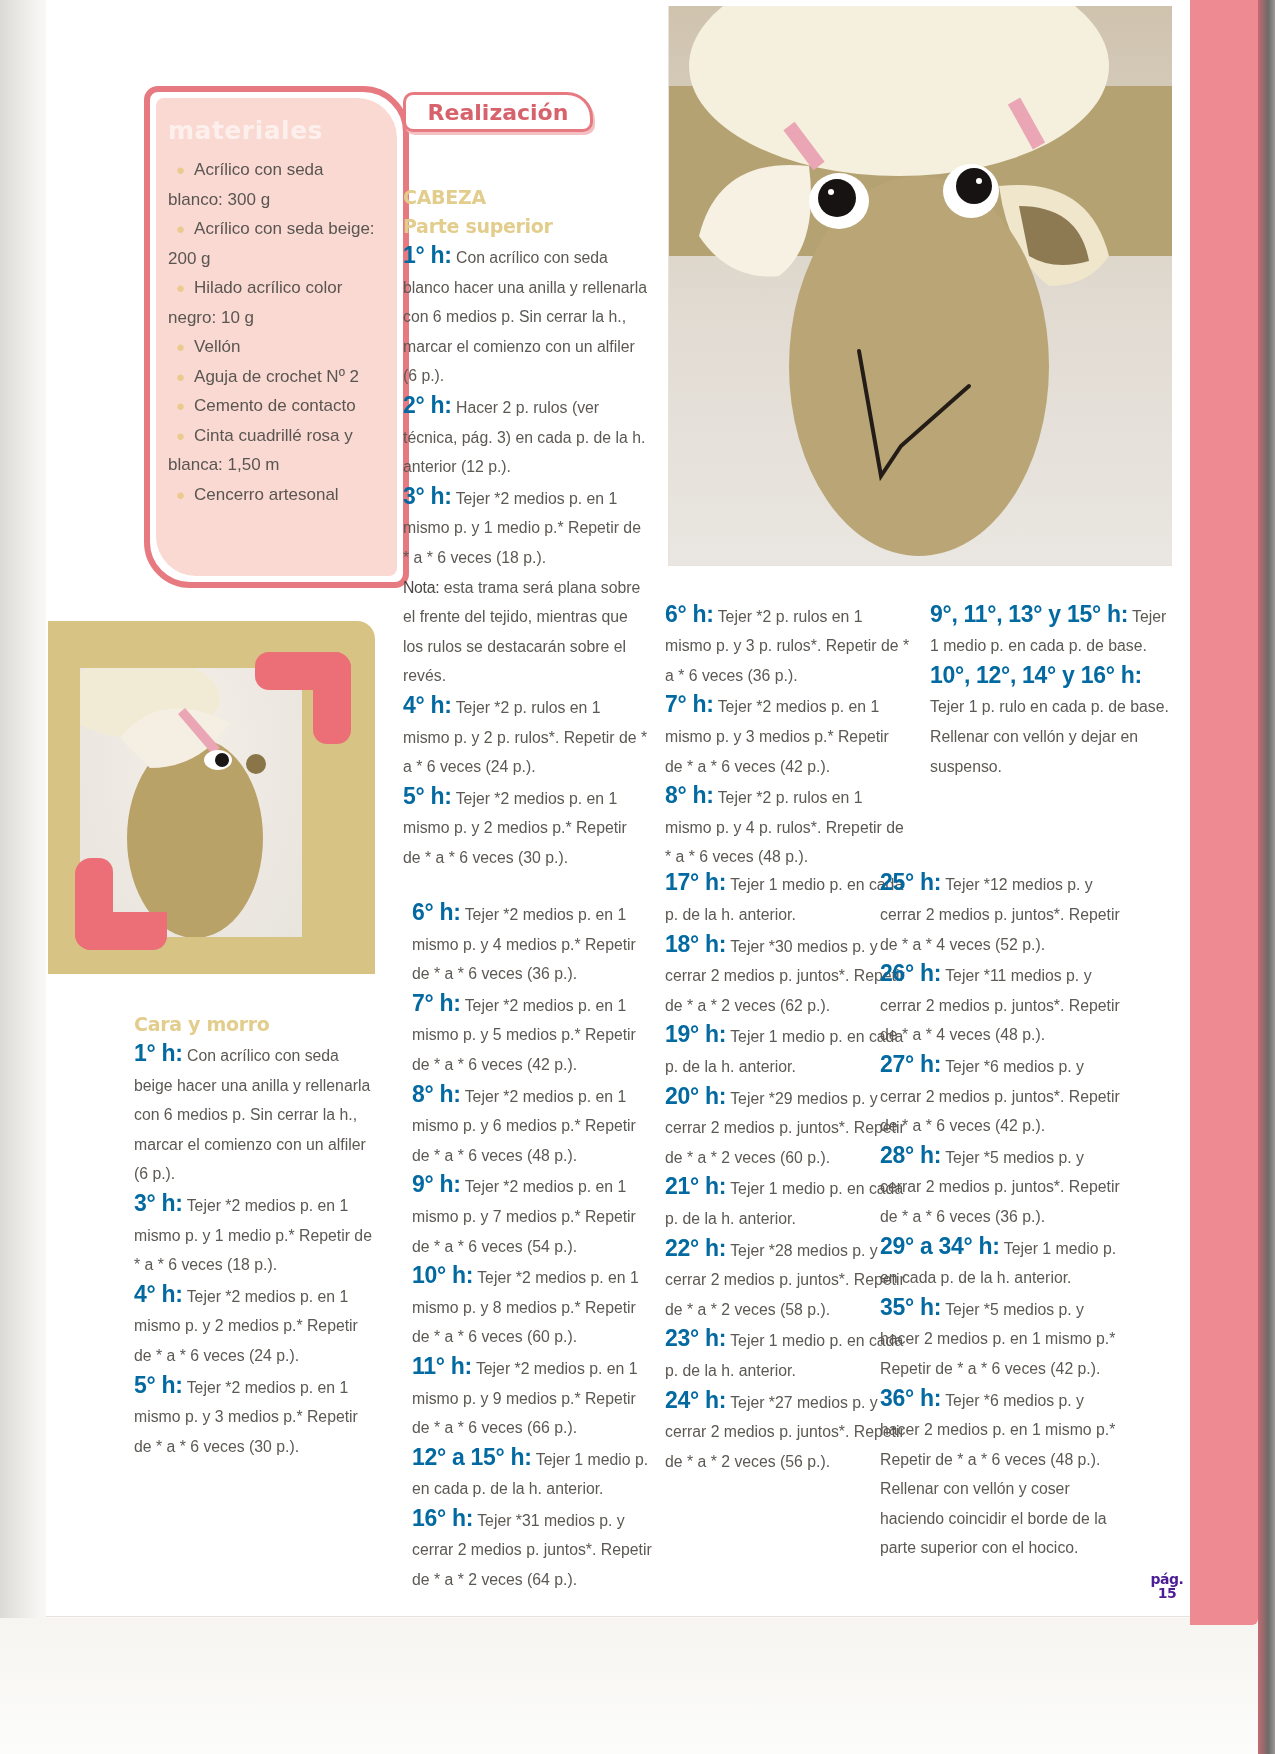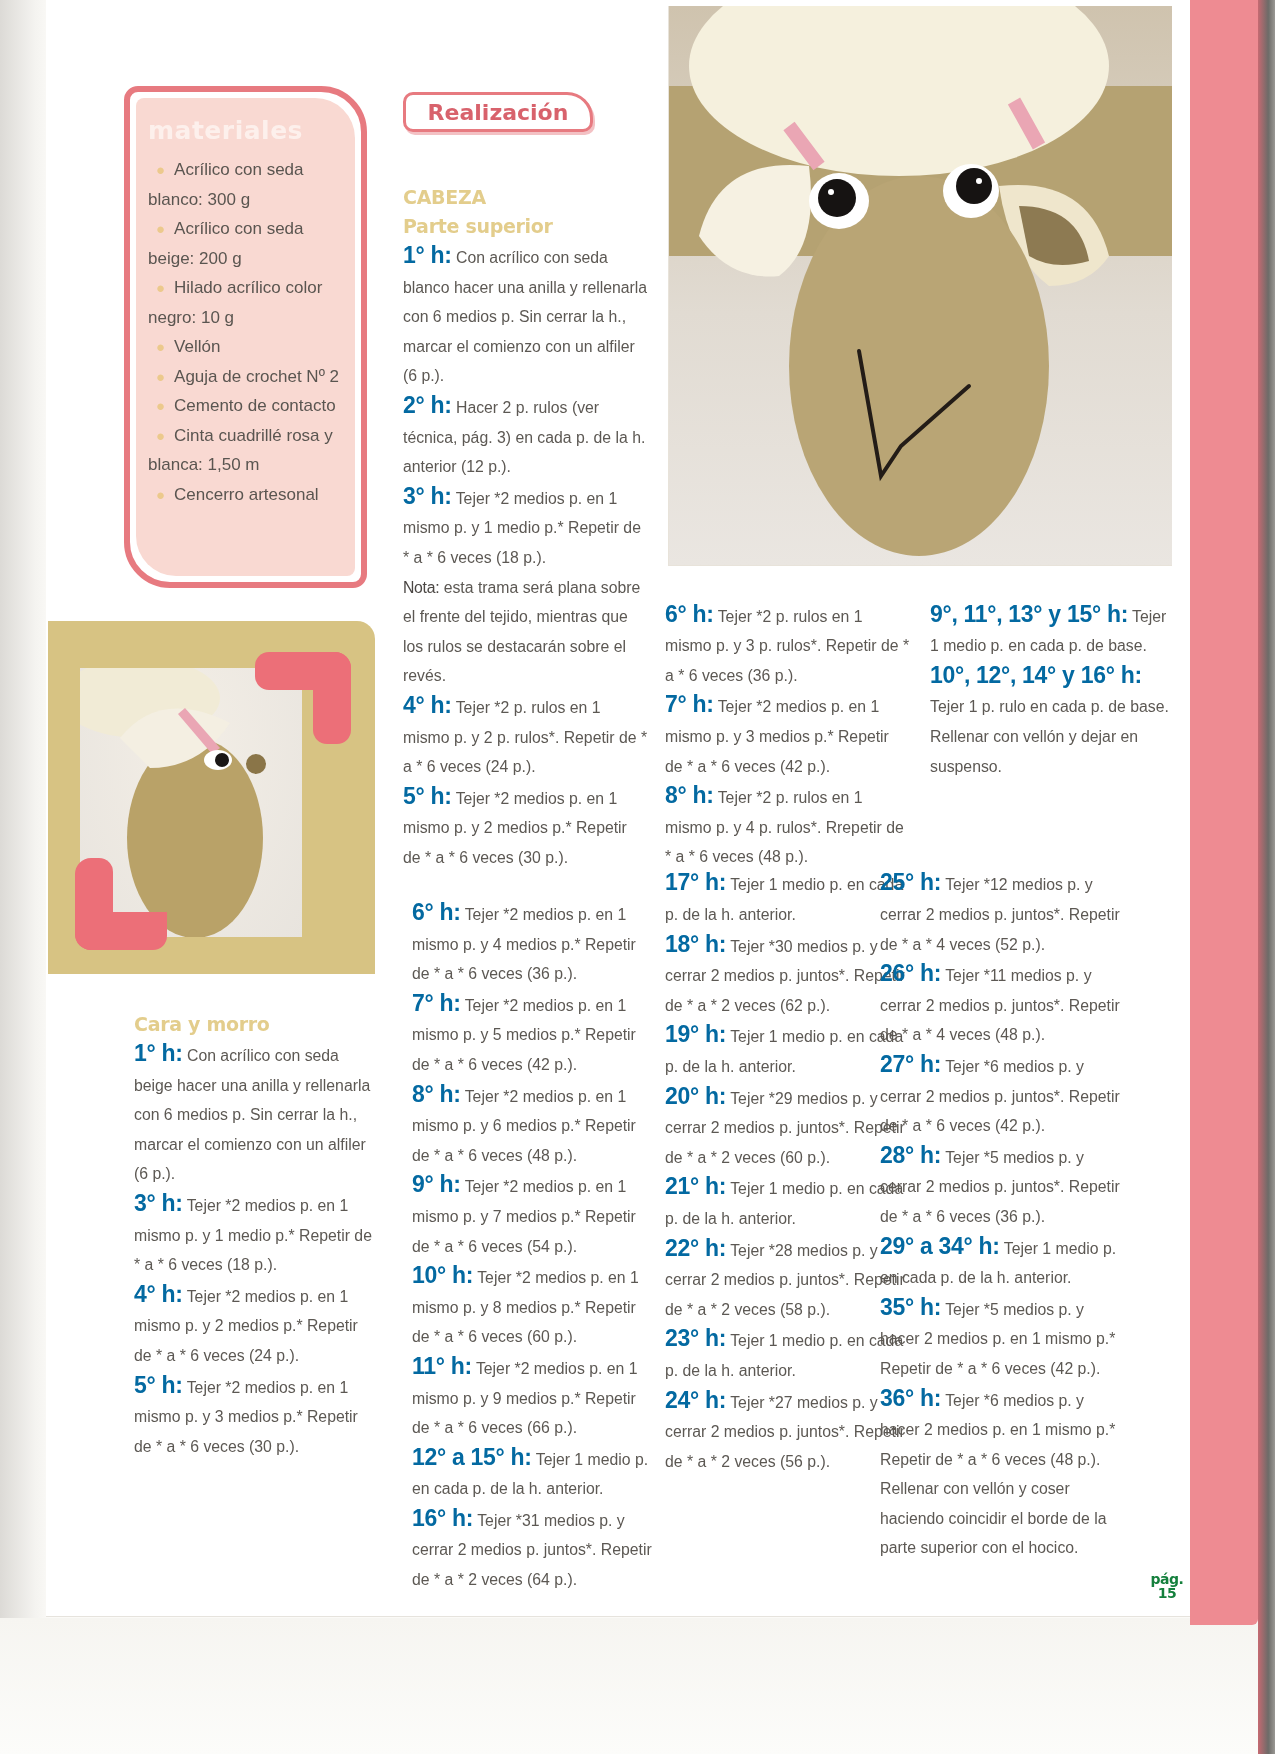--- a/index.html
+++ b/index.html
@@ -29,21 +29,21 @@
     background: #ee8b92;
     border-bottom-right-radius: 6px;
   }
   .side-band-edge {
     position: absolute; left: 1258px; top: 0; width: 17px; height: 1754px;
     background: linear-gradient(to right, #c56a72, #6d6b68 60%, #9a9894);
   }
 
   
   .materials {
-    position: absolute; left: 124px; top: 86px; width: 243px; height: 502px;
+    position: absolute; left: 144px; top: 86px; width: 265px; height: 502px;
     border: 6px solid #e77a80; border-radius: 14px 46px 14px 46px;
     background: #ffffff; padding: 6px;
   }
   .materials-inner {
     width: 100%; height: 100%;
     background: #f9d9d2;
     border-radius: 8px 40px 8px 40px;
     padding: 18px 14px 0 12px;
   }
   .materials-title {
@@ -98,21 +98,21 @@
   
   .col { position: absolute; width: 245px; font-size: 15.8px; line-height: 29.6px; color: #5c5853; }
   .col p { margin: 0; }
   .col b { font-family: "Liberation Sans", sans-serif; font-weight: bold; color: #0369a1; font-size: 23px; letter-spacing: -0.3px; }
   .sec-title {
     font-family: "DejaVu Sans", sans-serif; font-weight: bold; color: #e3cd8c;
     font-size: 19px; line-height: 29px; letter-spacing: -0.3px;
   }
   .page-num {
     position: absolute; left: 1148px; top: 1572px; width: 38px; text-align: center;
-    font-family: "DejaVu Sans", sans-serif; font-weight: bold; color: #15803d;
+    font-family: "DejaVu Sans", sans-serif; font-weight: bold; color: #4c1d95;
     font-size: 14px; line-height: 14px; letter-spacing: -0.5px;
   }
 </style>
 </head>
 <body>
 
 <div class="scan-shadow-left"></div>
 <div class="page"></div>
 <div class="bottom-area"></div>
 <div class="side-band"></div>

